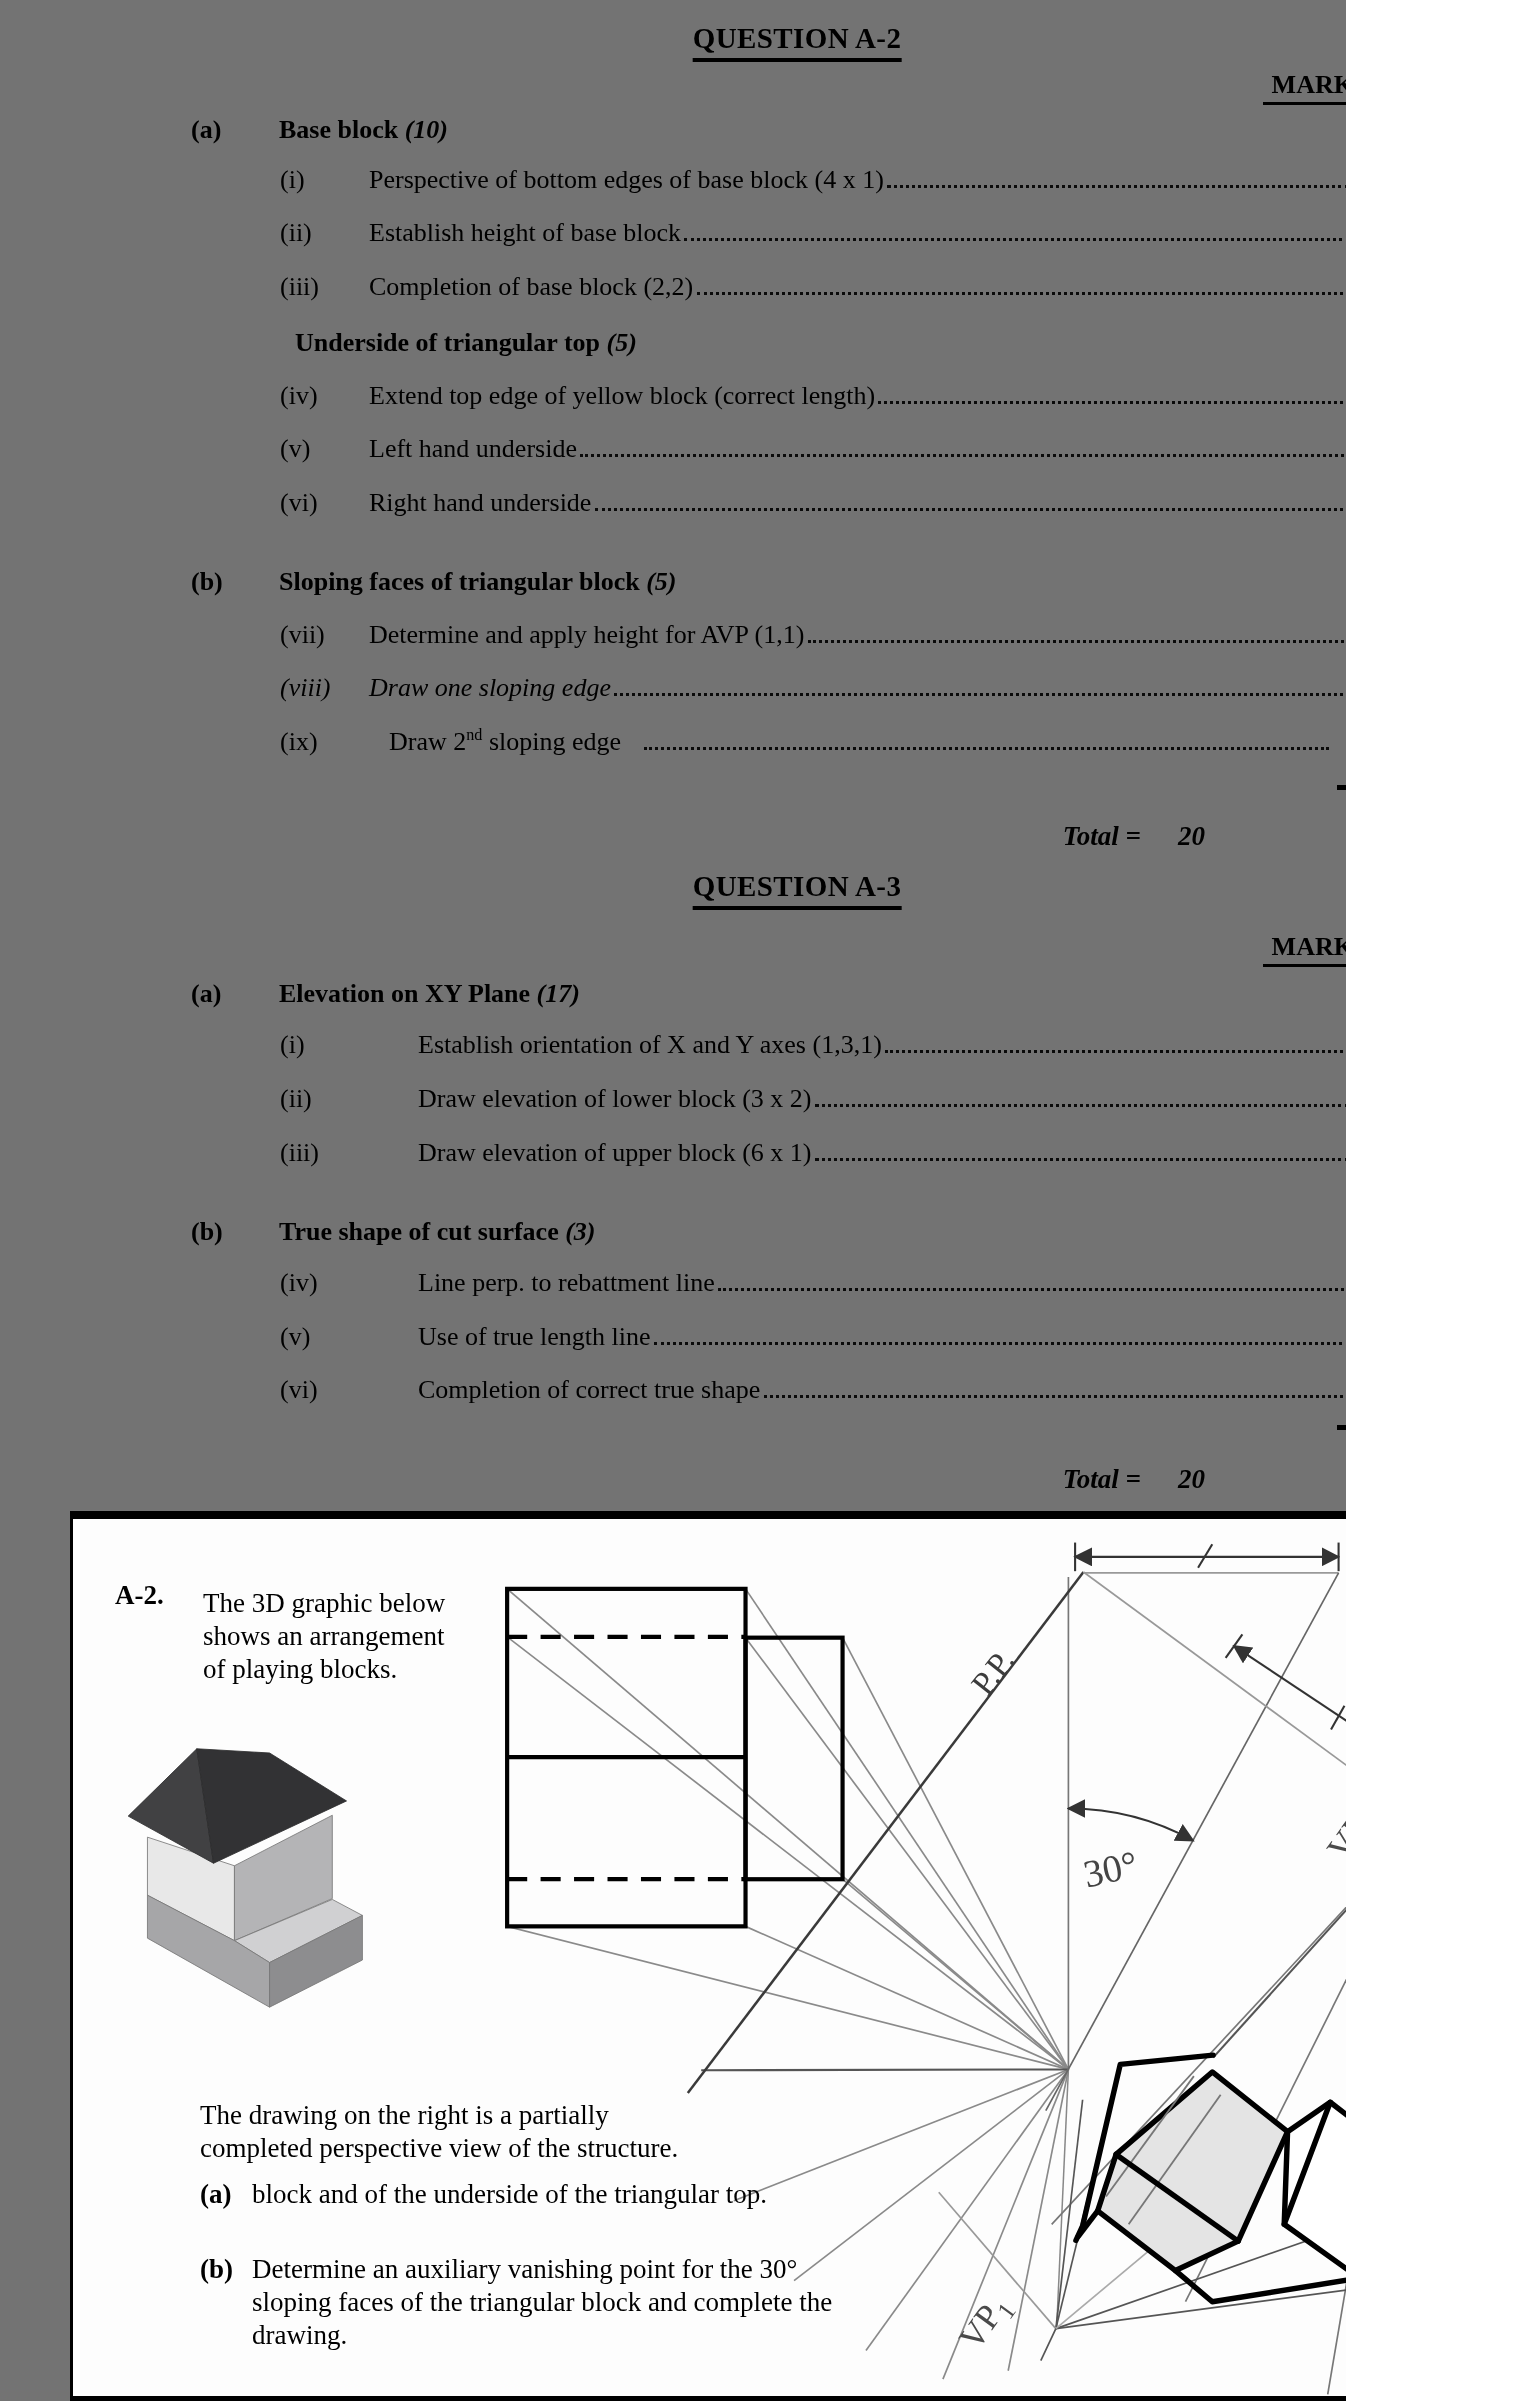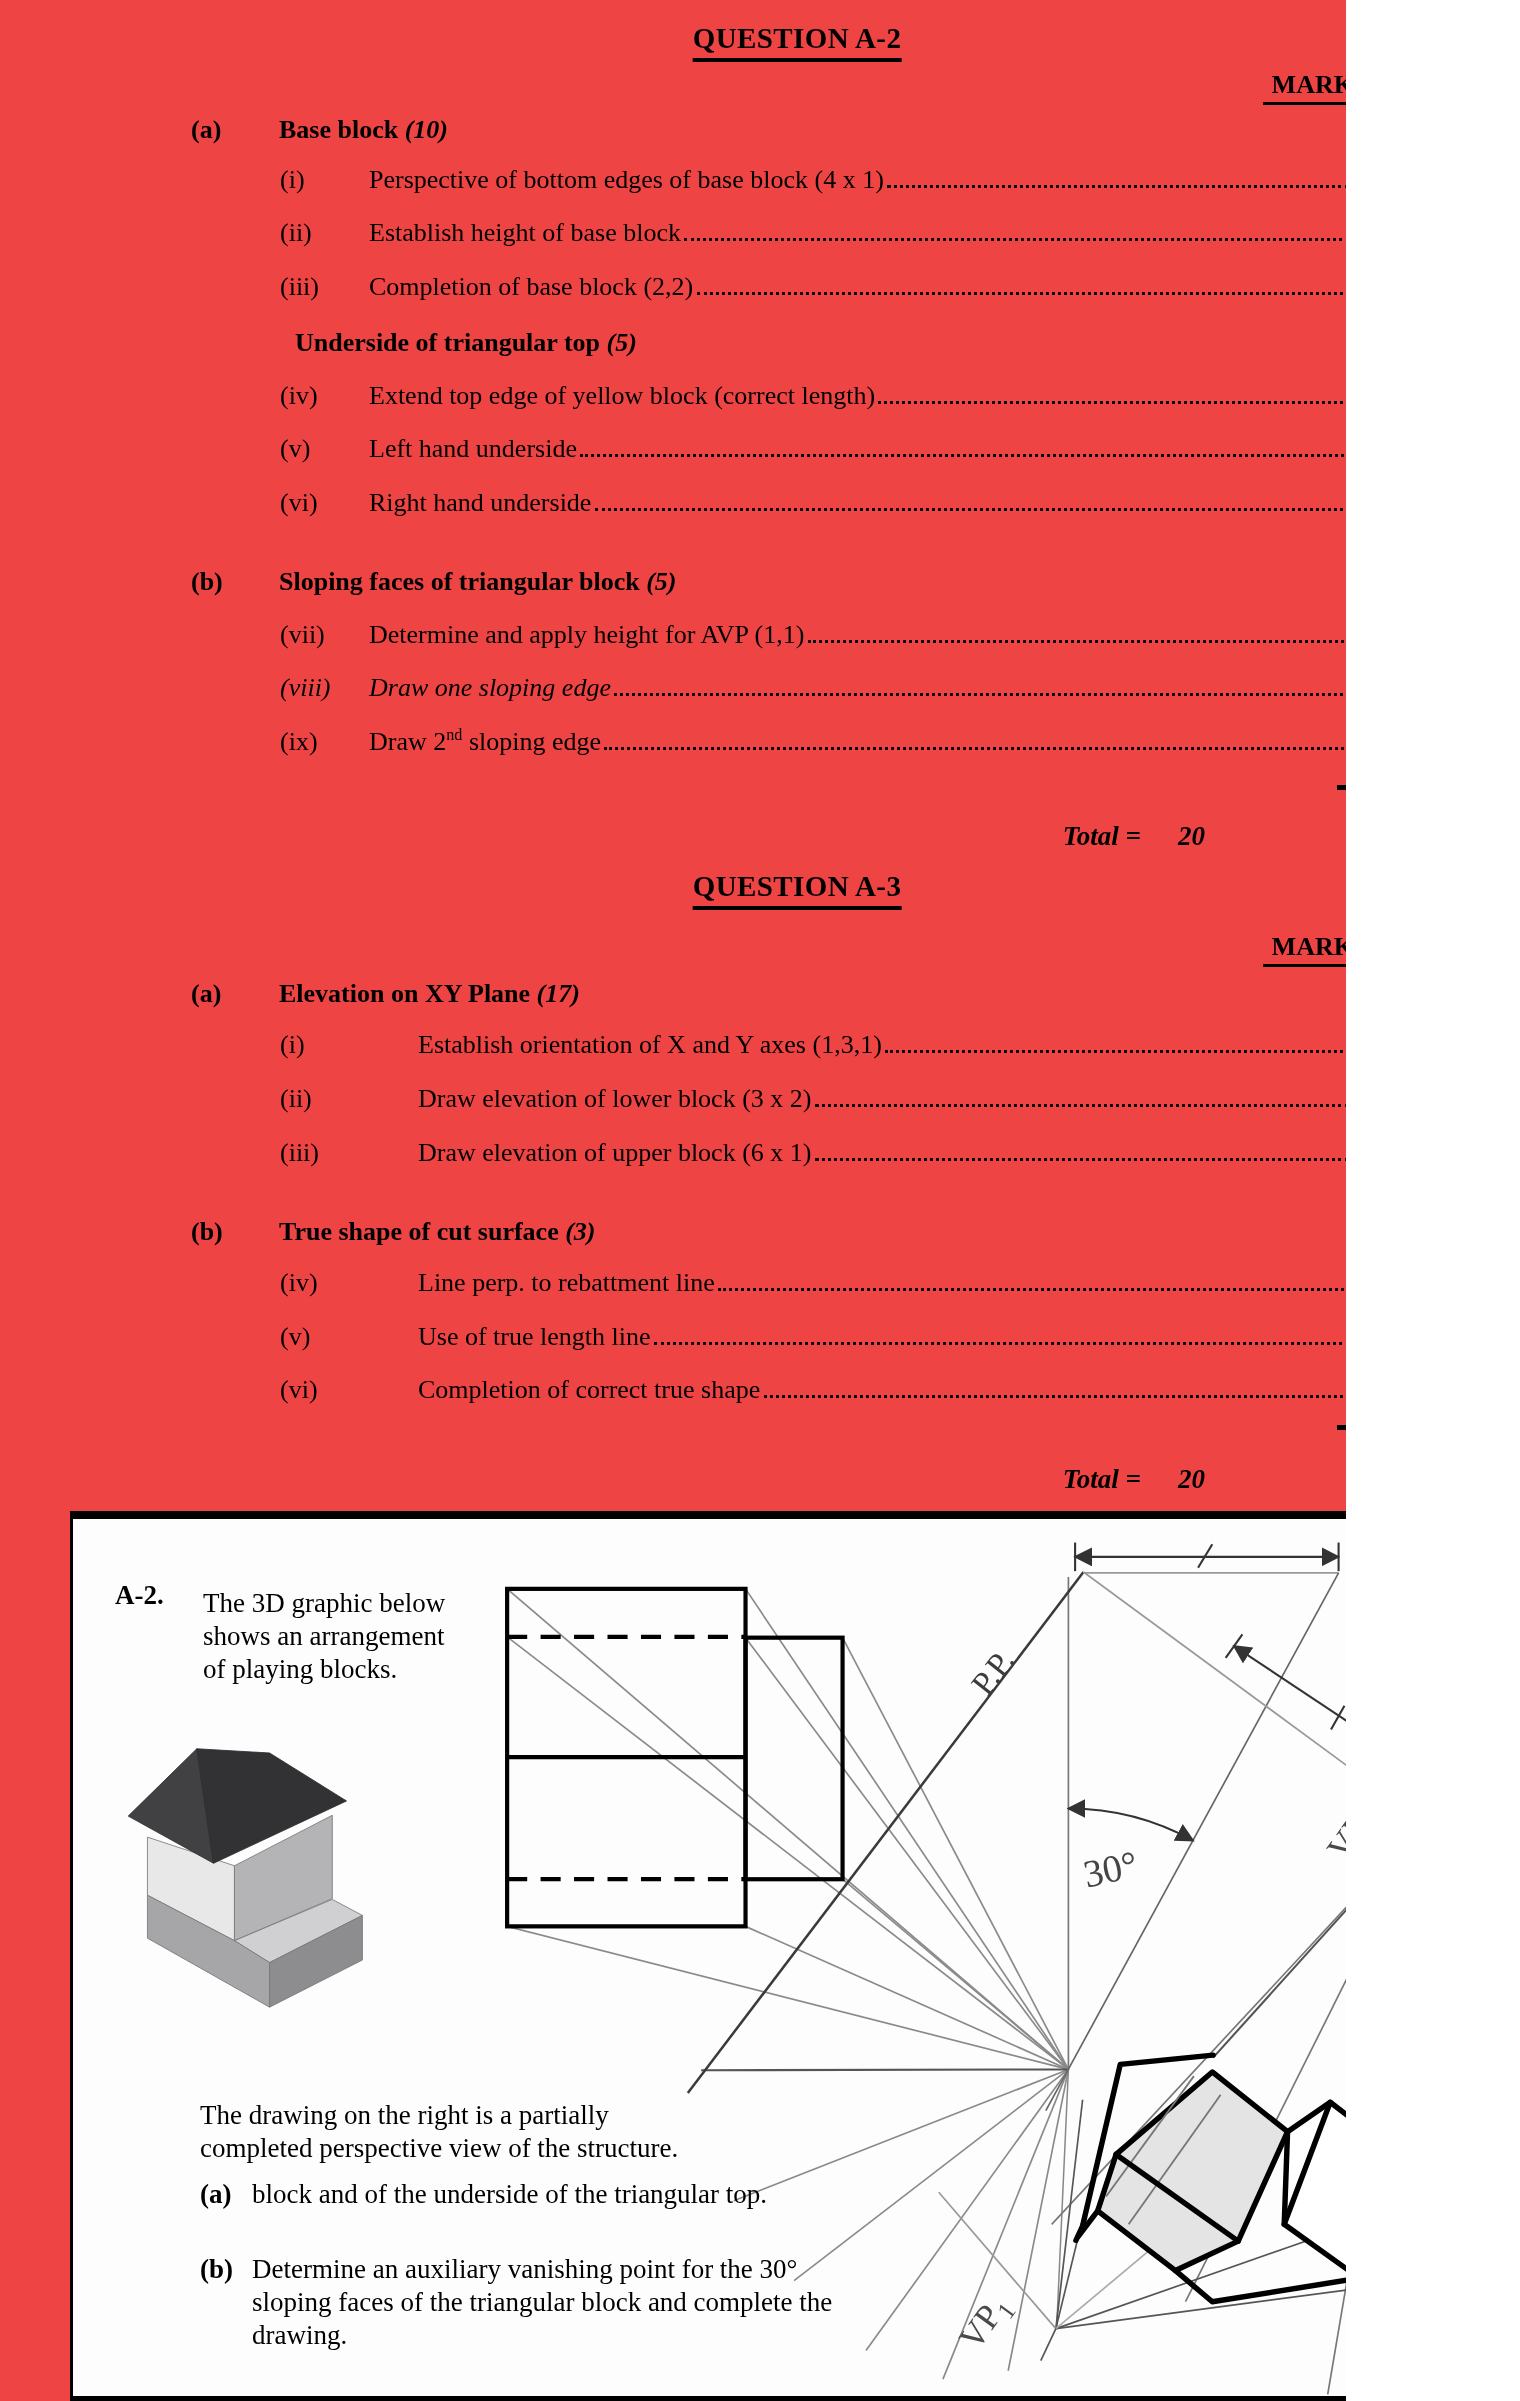--- a/index.html
+++ b/index.html
@@ -1,17 +1,17 @@
 <!DOCTYPE html>
 <html style="font-size:13.4px"><head>
 <meta charset="utf-8">
 <style>
   html,body{margin:0;padding:0;background:#fff;}
   #page{
-    position:relative;width:1346px;height:2401px;background:#ef4444;
+    position:relative;width:1346px;height:2401px;background:#737373;
     font-family:"Liberation Serif","DejaVu Serif",serif;color:#000;overflow:hidden;
   }
   .abs{position:absolute;}
   .qtitle{
     font-size:29px;font-weight:bold;letter-spacing:0.4px;
     border-bottom:4.2px solid #000;padding-bottom:2.5px;white-space:nowrap;
     transform:translateX(-50%);
   }
   .marks{
     font-size:26px;font-weight:bold;border-bottom:3.3px solid #000;padding-bottom:1.7px;
@@ -106,21 +106,21 @@
     <span class="it">Determine and apply height for AVP (1,1) </span>
     <span class="leader"></span>
     <span class="mk">2</span>
   </div>
   <div class="abs row" style="top:673px;font-style:italic;">
     <span class="rn">(viii)</span>
     <span class="it">Draw one sloping edge </span>
     <span class="leader"></span>
     <span class="mk">2</span>
   </div>
-  <div class="abs row" style="top:727px;">
+  <div class="abs row" style="top:727px;gap:20px;">
     <span class="rn">(ix)</span>
     <span class="it"><span>Draw 2</span><span class="sup">nd</span><span> sloping edge </span></span>
     <span class="leader"></span>
     <span class="mk">1</span>
   </div>
 
   <div class="abs shortline" style="left:1337px;top:785px;"></div>
   <div class="abs totalrow" style="top:821px;">
     <span>Total =</span>
     <span>20</span>

